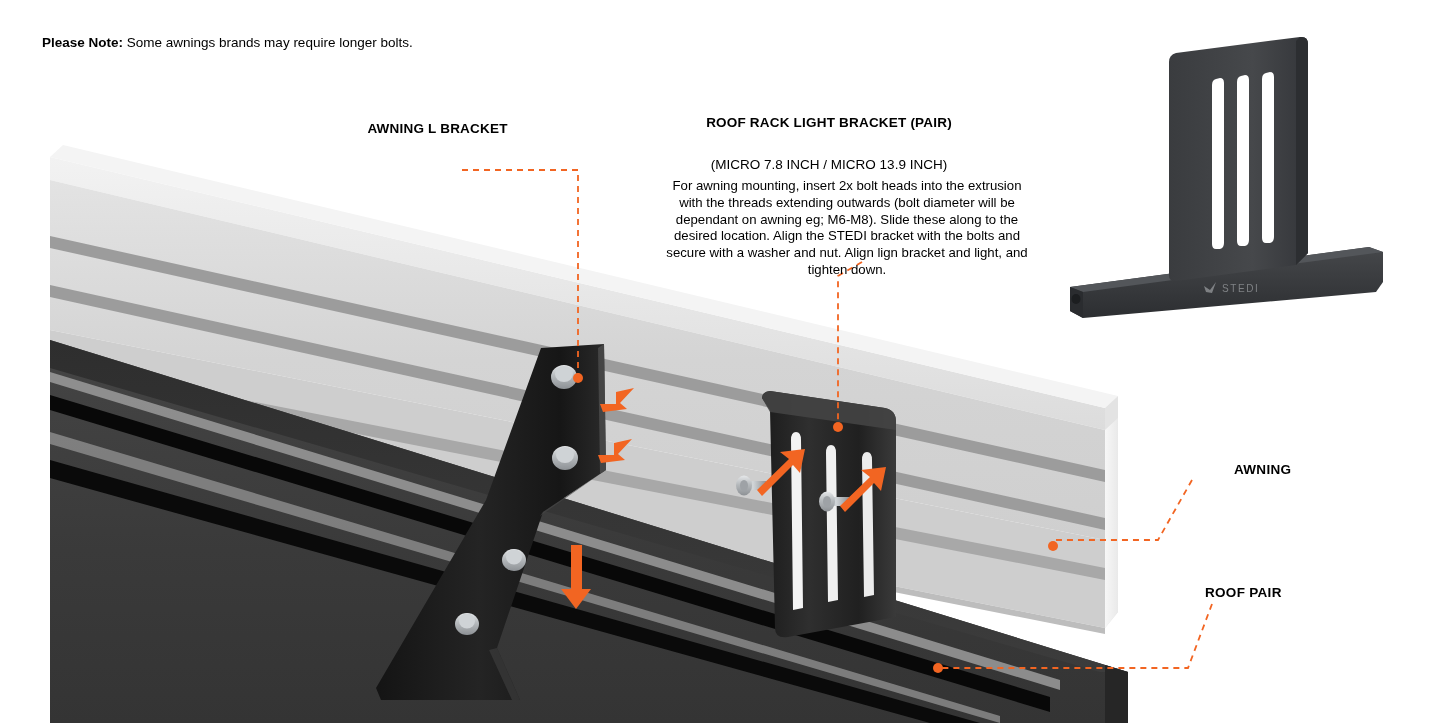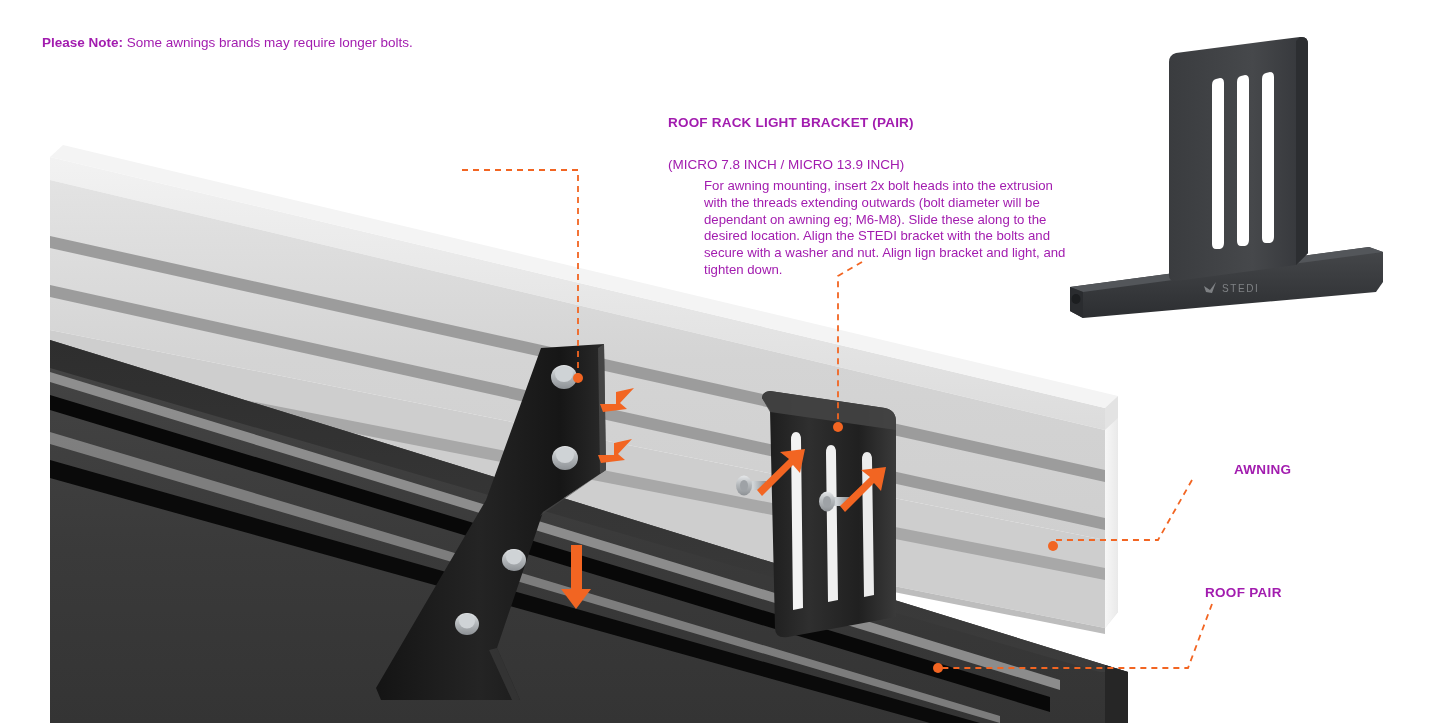--- a/index.html
+++ b/index.html
@@ -23,21 +23,21 @@
     position: absolute;
     left: 0;
     top: 0;
     width: 1445px;
     height: 723px;
   }
 
   
   .txt {
     position: absolute;
-    color: #a21caf;
+    color: #000000;
   }
   #note {
     left: 42px;
     top: 34px;
     font-size: 13.5px;
     line-height: 18px;
     white-space: nowrap;
   }
   #note .lead {
     font-weight: bold;
@@ -54,24 +54,24 @@
     font-weight: bold;
     letter-spacing: 0.2px;
     line-height: 17px;
   }
   #label-lbracket .sub {
     font-size: 13.5px;
     line-height: 19px;
   }
 
   #label-light {
-    left: 668px;
+    left: 624px;
     top: 114px;
     width: 410px;
-    text-align: left;
+    text-align: center;
   }
   #label-light .head {
     font-size: 13.5px;
     font-weight: bold;
     letter-spacing: 0.2px;
     line-height: 18px;
   }
   #label-light .sub {
     font-size: 13.5px;
     line-height: 19px;
@@ -311,20 +311,21 @@
       <circle cx="1053" cy="546" r="5"></circle>
       <circle cx="938" cy="668" r="5"></circle>
     </g>
   </svg>
 
   <div class="txt" id="note">
     <span class="lead">Please Note:</span><span> Some awnings brands may require longer bolts.</span>
   </div>
 
   <div class="txt" id="label-lbracket">
+    <div class="head">AWNING L BRACKET</div>
   </div>
 
   <div class="txt" id="label-light">
     <div class="head">ROOF RACK LIGHT BRACKET (PAIR)</div>
     <div class="sub">(MICRO 7.8 INCH / MICRO 13.9 INCH)</div>
     <div class="body">For awning mounting, insert 2x bolt heads into the extrusion with the threads extending outwards (bolt diameter will be dependant on awning eg; M6-M8). Slide these along to the desired location. Align the STEDI bracket with the bolts and secure with a washer and nut. Align lign bracket and light, and tighten down.</div>
   </div>
 
   <div class="txt" id="label-awning">AWNING</div>
 

